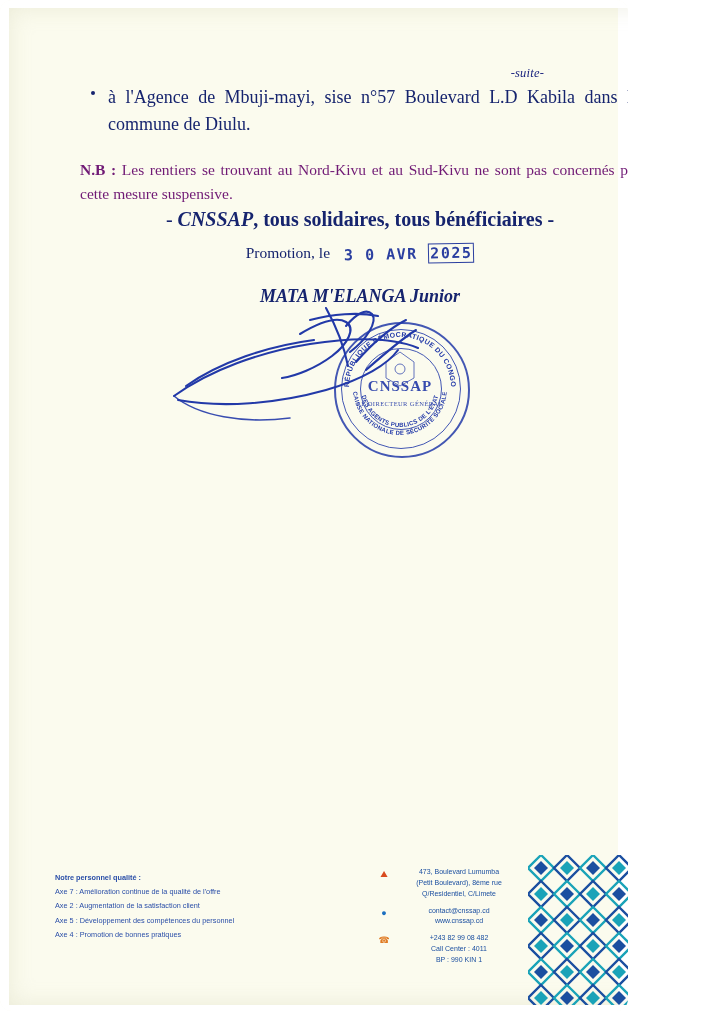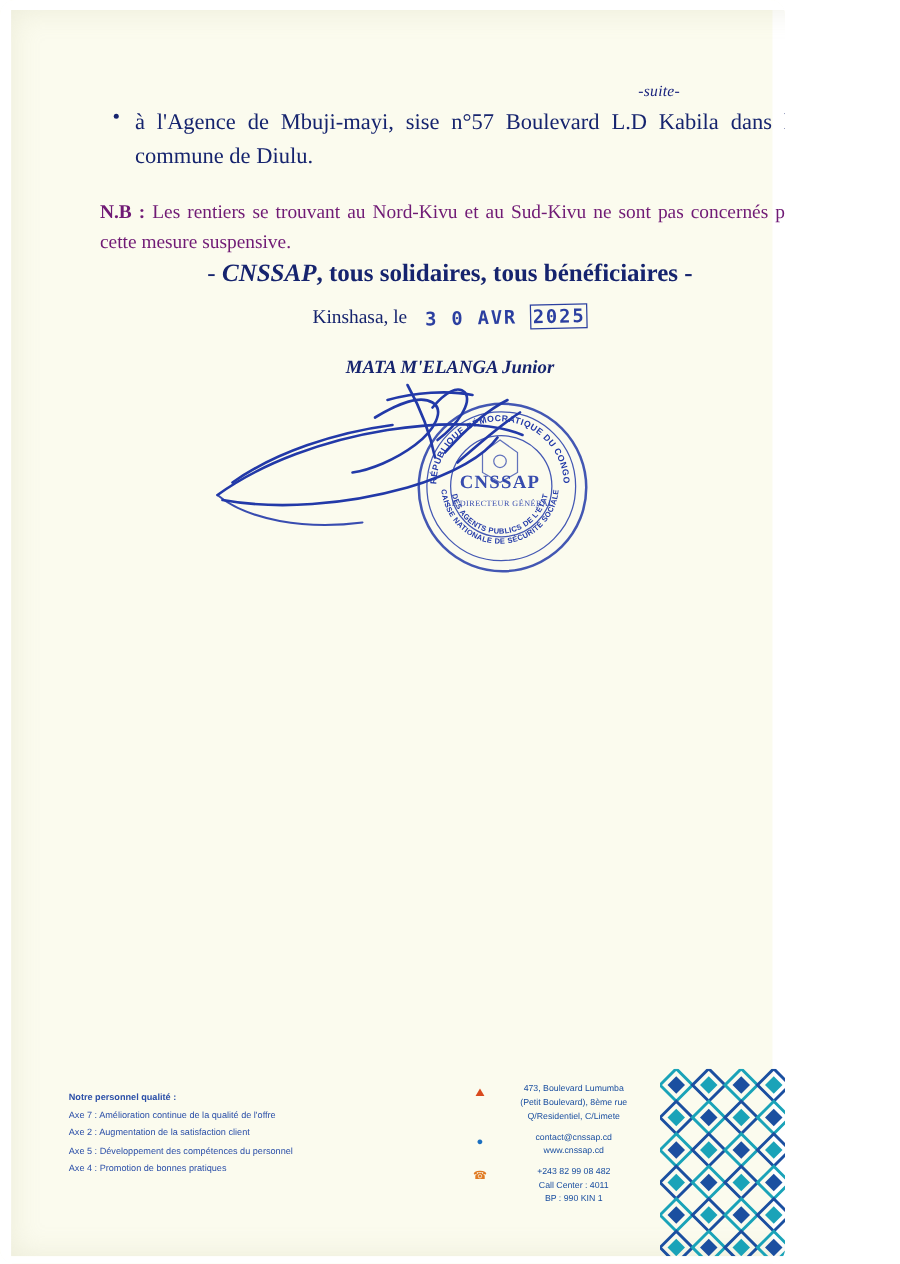--- a/index.html
+++ b/index.html
@@ -128,21 +128,21 @@
     padding: 0 1px;
   }
 
   
   #signer-name {
     position: absolute;
     left: 0;
     top: 286px;
     width: 720px;
     text-align: center;
-    font-size: 15px;
+    font-size: 18px;
     font-weight: bold;
     font-style: italic;
     color: #16246e;
   }
 
   
   #signature-area {
     position: absolute;
     left: 150px;
     top: 300px;
@@ -272,21 +272,21 @@
     <div id="nb-paragraph">
       <span class="nb-label">N.B :</span><span> Les rentiers se trouvant au Nord-Kivu et au Sud-Kivu ne sont pas concernés par cette mesure suspensive.</span>
     </div>
   </div>
 
   <div id="slogan">
     <span>- </span><span class="brand">CNSSAP</span><span class="rest">, tous solidaires, tous bénéficiaires -</span>
   </div>
 
   <div id="place-date-row">
-    <span>Kinshasa, le</span>
+    <span>Promotion, le</span>
     <span id="date-stamp">
       <span>3 0</span>
       <span>AVR</span>
       <span class="yr">2025</span>
     </span>
   </div>
 
   <div id="signer-name">MATA M'ELANGA Junior</div>
 
   <div id="signature-area">

